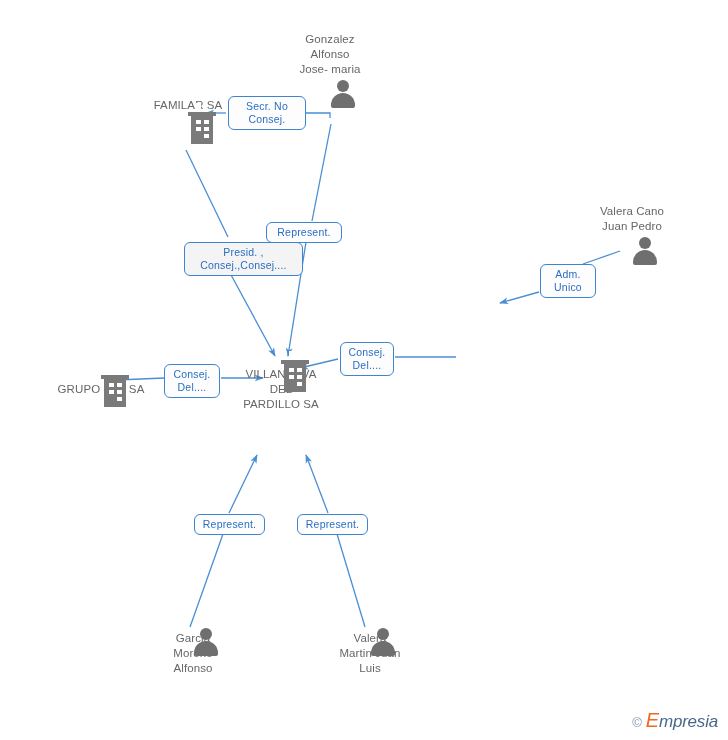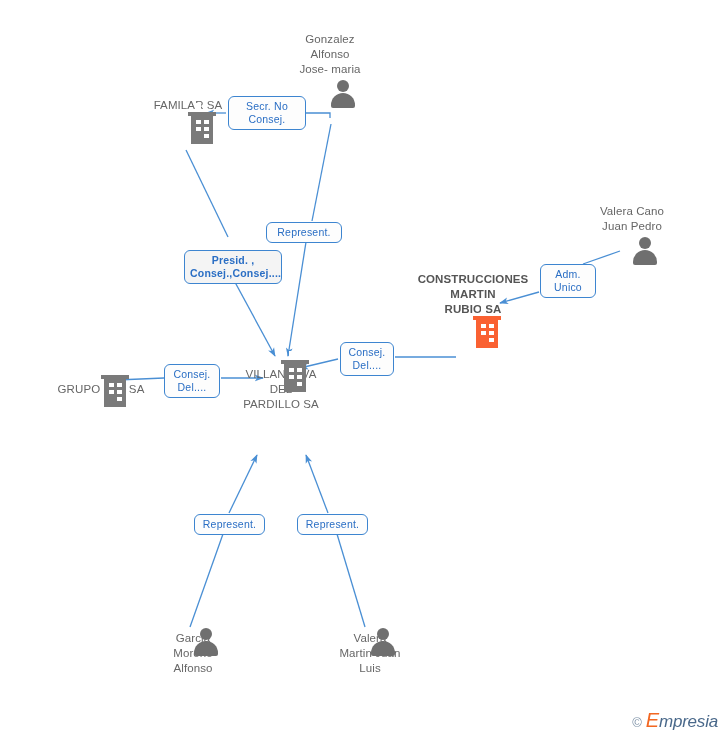--- a/index.html
+++ b/index.html
@@ -222,67 +222,50 @@
   </div>
 
   <div class="node caption-top" style="left:632px; top:188px;margin-top:16px;">
     <span class="caption">Valera Cano
 Juan Pedro</span>
     <span class="glyph">
       <span class="person"><i class="head"></i><i class="torso"></i></span>
     </span>
   </div>
 
-  <div class="node caption-top highlight orange" style="left:473px; top:272px;">
-    <span class="caption">CONSTRUCCIONES
-MARTIN
-RUBIO SA</span>
+
+  <div class="node caption-bottom" style="left:101px; top:379px;">
     <span class="glyph">
       <span class="bld">
         <i class="body"></i>
         <i class="w" style="left:8px;  top:4px;"></i>
         <i class="w" style="left:16px; top:4px;"></i>
         <i class="w" style="left:8px;  top:11px;"></i>
         <i class="w" style="left:16px; top:11px;"></i>
         <i class="w" style="left:16px; top:18px;"></i>
         <i class="door"></i>
         <i class="base"></i>
       </span>
     </span>
-  </div>
-
-  <div class="node caption-bottom" style="left:101px; top:379px;">
+    <span class="caption">GRUPO G M SA</span>
+  </div>
+
+  <div class="node caption-bottom" style="left:281px; top:364px;">
     <span class="glyph">
       <span class="bld">
         <i class="body"></i>
         <i class="w" style="left:8px;  top:4px;"></i>
         <i class="w" style="left:16px; top:4px;"></i>
         <i class="w" style="left:8px;  top:11px;"></i>
         <i class="w" style="left:16px; top:11px;"></i>
         <i class="w" style="left:16px; top:18px;"></i>
         <i class="door"></i>
         <i class="base"></i>
       </span>
     </span>
-    <span class="caption">GRUPO G M SA</span>
-  </div>
-
-  <div class="node caption-bottom" style="left:281px; top:364px;">
-    <span class="glyph">
-      <span class="bld">
-        <i class="body"></i>
-        <i class="w" style="left:8px;  top:4px;"></i>
-        <i class="w" style="left:16px; top:4px;"></i>
-        <i class="w" style="left:8px;  top:11px;"></i>
-        <i class="w" style="left:16px; top:11px;"></i>
-        <i class="w" style="left:16px; top:18px;"></i>
-        <i class="door"></i>
-        <i class="base"></i>
-      </span>
-    </span>
     <span class="caption">VILLANUEVA
 DEL
 PARDILLO SA</span>
   </div>
 
   <div class="node caption-bottom" style="left:193px; top:628px;">
     <span class="glyph">
       <span class="person"><i class="head"></i><i class="torso"></i></span>
     </span>
     <span class="caption">Garcia
@@ -297,21 +280,21 @@
     <span class="caption">Valera
 Martin Juan
 Luis</span>
   </div>
 
   <div class="chip" style="left:228px; top:96px; width:78px;">Secr.  No
 Consej.</div>
 
   <div class="chip" style="left:266px; top:222px; width:76px;">Represent.</div>
 
-  <div class="chip shaded" style="left:184px; top:250px; width:98px;font-weight:bold;">Presid. ,
+  <div class="chip shaded" style="left:184px; top:242px; width:119px;">Presid. ,
 Consej.,Consej....</div>
 
   <div class="chip" style="left:540px; top:264px; width:56px;">Adm.
 Unico</div>
 
   <div class="chip" style="left:340px; top:342px; width:54px;">Consej.
 Del....</div>
 
   <div class="chip" style="left:164px; top:364px; width:56px;">Consej.
 Del....</div>

